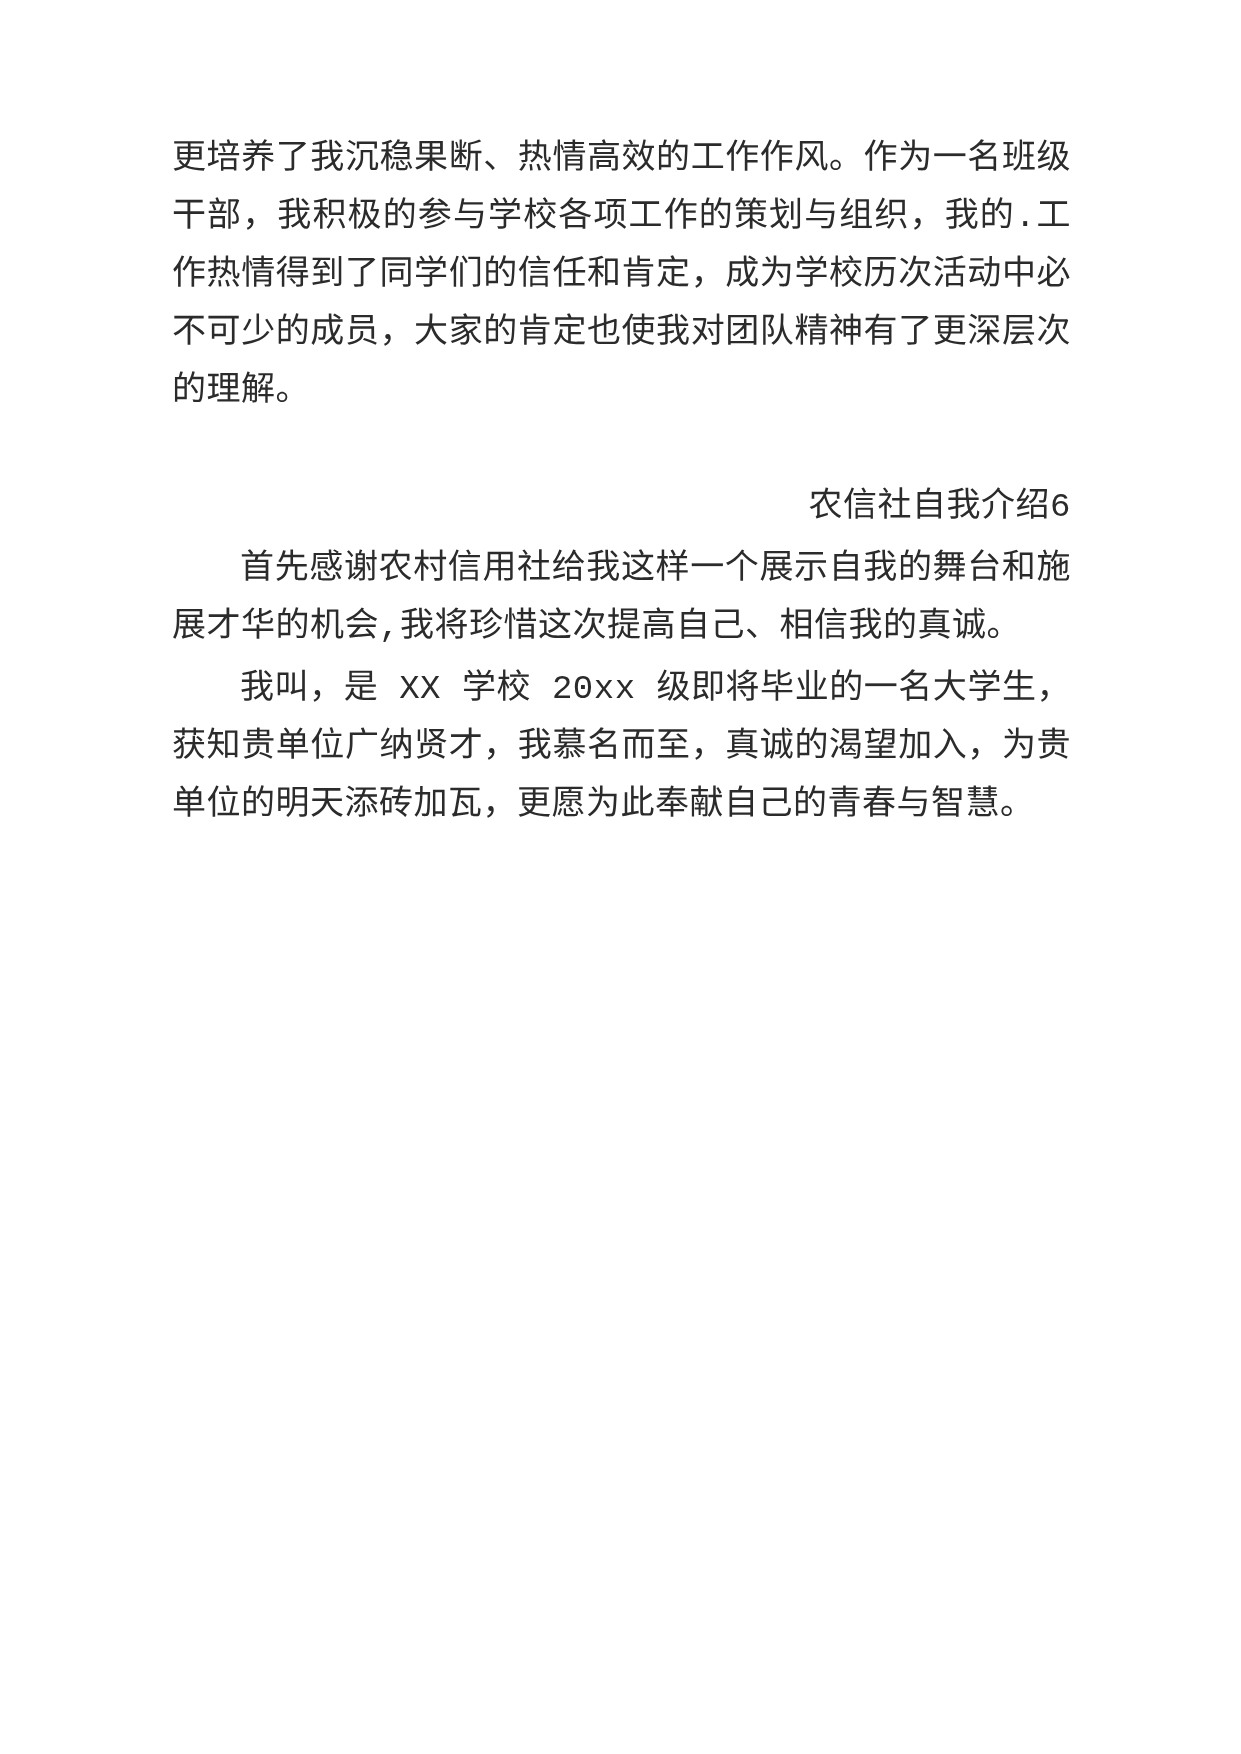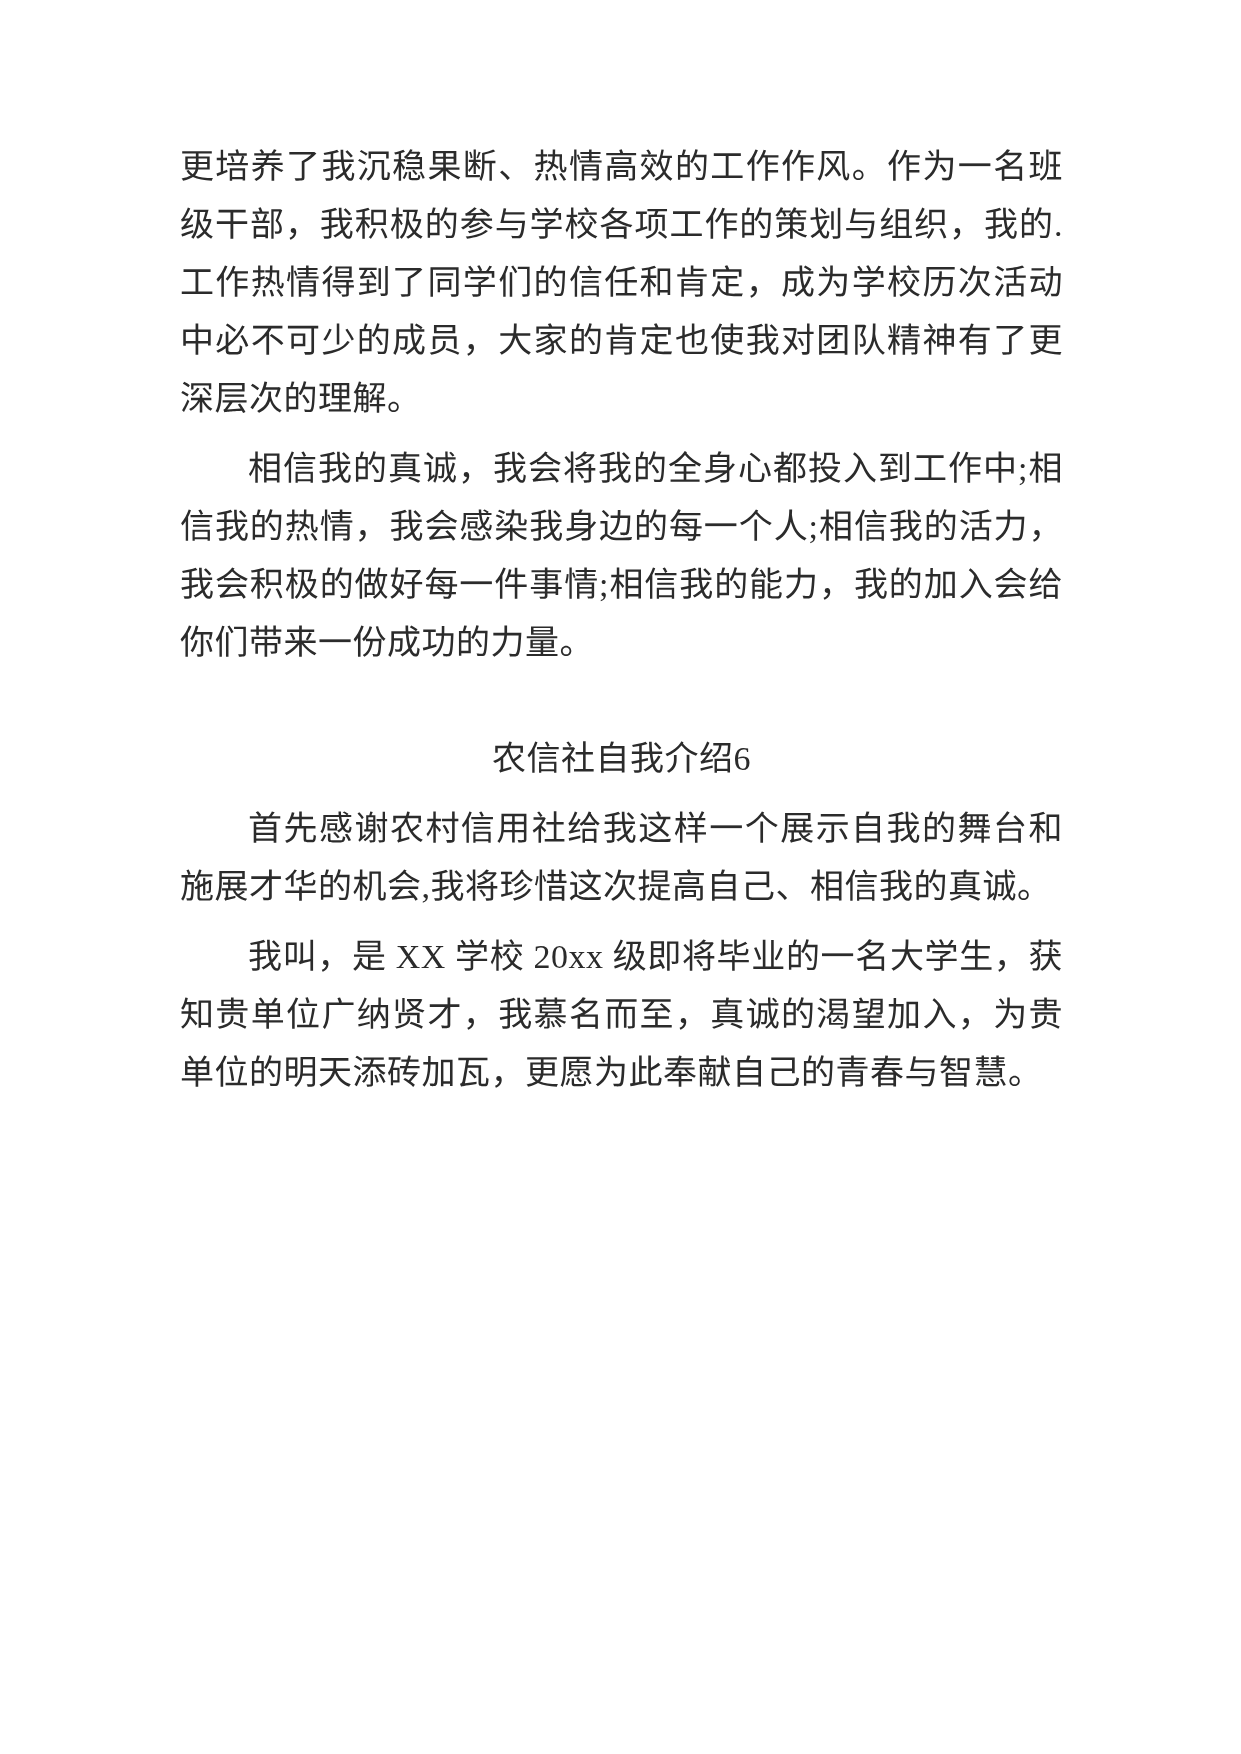--- a/index.html
+++ b/index.html
@@ -14,43 +14,42 @@
     height: 1754px;
     margin: 0 auto;
     background: #ffffff;
     overflow: hidden;
   }
   .doc-body {
     box-sizing: border-box;
     padding: 126px 166px 0 168px;
   }
   p.doc-par {
-    margin: 12px;
-    font-family: Liberation Serif, serif;
+    margin: 4px;
+    font-family: Liberation Mono, monospace;
     font-weight: normal;
     font-size: 34px;
     line-height: 58px;
     color: #2b2b2b;
     text-align: justify;
     text-justify: inter-ideograph;
     letter-spacing: 0.5px;
     word-break: break-all;
   }
   p.doc-par.indent {
     text-indent: 2em;
   }
   p.doc-par.heading {
     margin-top: 58px;
-    text-align: center;
+    text-align: right;
   }
 </style>
 </head>
 <body>
 
 <div class="page">
   <div class="doc-body" id="doc-body" style="color: rgb(43, 43, 43);">
       <p class="doc-par">更培养了我沉稳果断、热情高效的工作作风。作为一名班级干部，我积极的参与学校各项工作的策划与组织，我的.工作热情得到了同学们的信任和肯定，成为学校历次活动中必不可少的成员，大家的肯定也使我对团队精神有了更深层次的理解。</p>
-      <p class="doc-par indent">相信我的真诚，我会将我的全身心都投入到工作中;相信我的热情，我会感染我身边的每一个人;相信我的活力，我会积极的做好每一件事情;相信我的能力，我的加入会给你们带来一份成功的力量。</p>
       <p class="doc-par heading">农信社自我介绍6</p>
       <p class="doc-par indent">首先感谢农村信用社给我这样一个展示自我的舞台和施展才华的机会,我将珍惜这次提高自己、相信我的真诚。</p>
       <p class="doc-par indent">我叫，是 XX 学校 20xx 级即将毕业的一名大学生，获知贵单位广纳贤才，我慕名而至，真诚的渴望加入，为贵单位的明天添砖加瓦，更愿为此奉献自己的青春与智慧。</p>
     </div>
 </div>
 
 </body></html>

